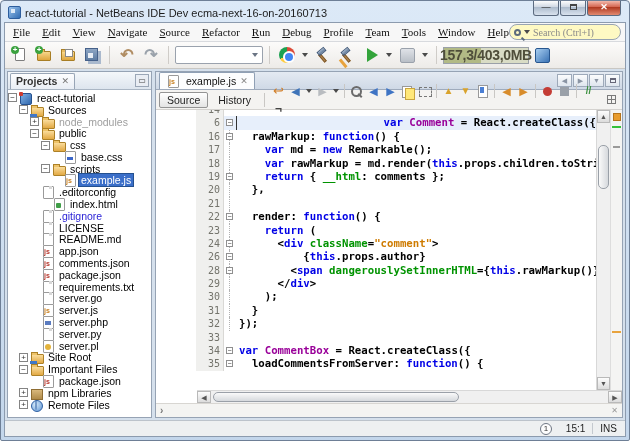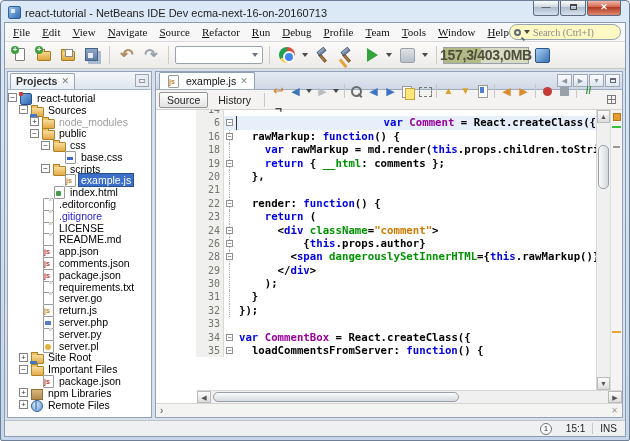--- a/index.html
+++ b/index.html
@@ -323,31 +323,31 @@
               <span class="hspace"></span>
               <span class="hspace"></span>
               <span class="hspace"></span>
               <span class="ti ti-js"></span>
               <span class="tlabel">example.js</span>
             </div>
             <div class="trow">
               <span class="hspace"></span>
               <span class="hspace"></span>
               <span class="hspace"></span>
+              <span class="ti ti-file"></span>
+              <span class="tlabel">.editorconfig</span>
+            </div>
+            <div class="trow">
+              <span class="hspace"></span>
+              <span class="hspace"></span>
+              <span class="hspace"></span>
               <span class="hspace"></span>
               <span class="ti ti-html"></span>
               <span class="tlabel">index.html</span>
             </div>
-            <div class="trow">
-              <span class="hspace"></span>
-              <span class="hspace"></span>
-              <span class="hspace"></span>
-              <span class="ti ti-file"></span>
-              <span class="tlabel">.editorconfig</span>
-            </div>
             <div class="trow vcs-new">
               <span class="hspace"></span>
               <span class="hspace"></span>
               <span class="hspace"></span>
               <span class="ti ti-file"></span>
               <span class="tlabel">.gitignore</span>
             </div>
             <div class="trow">
               <span class="hspace"></span>
               <span class="hspace"></span>
@@ -395,21 +395,21 @@
               <span class="hspace"></span>
               <span class="hspace"></span>
               <span class="ti ti-file"></span>
               <span class="tlabel">server.go</span>
             </div>
             <div class="trow">
               <span class="hspace"></span>
               <span class="hspace"></span>
               <span class="hspace"></span>
               <span class="ti ti-js"></span>
-              <span class="tlabel">return.js</span>
+              <span class="tlabel">server.js</span>
             </div>
             <div class="trow">
               <span class="hspace"></span>
               <span class="hspace"></span>
               <span class="hspace"></span>
               <span class="ti ti-php"></span>
               <span class="tlabel">server.php</span>
             </div>
             <div class="trow">
               <span class="hspace"></span>
@@ -497,20 +497,25 @@
                 <span class="cl"><span class="tk-k">var </span><span class="tk-c">Comment</span><span class="tk-p"> = </span><span class="tk-b">React</span><span class="tk-p">.</span><span class="tk-b">createClass</span><span class="tk-p">({</span></span>
               </div>
               <div class="crow">
                 <span class="gut">16</span>
                 <span class="fold guide">
                   <span class="foldbox">−</span>
                 </span>
                 <span class="cl"><span class="tk-p">  </span><span class="tk-b">rawMarkup</span><span class="tk-p">: </span><span class="tk-k">function</span><span class="tk-p">() {</span></span>
               </div>
               <div class="crow">
+                <span class="gut">17</span>
+                <span class="fold guide"></span>
+                <span class="cl"><span class="tk-p">    </span><span class="tk-k">var</span><span class="tk-p"> md = </span><span class="tk-k">new</span><span class="tk-p"> </span><span class="tk-b">Remarkable</span><span class="tk-p">();</span></span>
+              </div>
+              <div class="crow">
                 <span class="gut">18</span>
                 <span class="fold guide"></span>
                 <span class="cl"><span class="tk-p">    </span><span class="tk-k">var</span><span class="tk-p"> rawMarkup = md.</span><span class="tk-b">render</span><span class="tk-p">(</span><span class="tk-k">this</span><span class="tk-p">.props.children.</span><span class="tk-b">toString</span><span class="tk-p">());</span></span>
               </div>
               <div class="crow">
                 <span class="gut">19</span>
                 <span class="fold guide">
                   <span class="foldbox">−</span>
                 </span>
                 <span class="cl"><span class="tk-p">    </span><span class="tk-k">return</span><span class="tk-p"> { </span><span class="tk-g">__html</span><span class="tk-p">: comments };</span></span>

